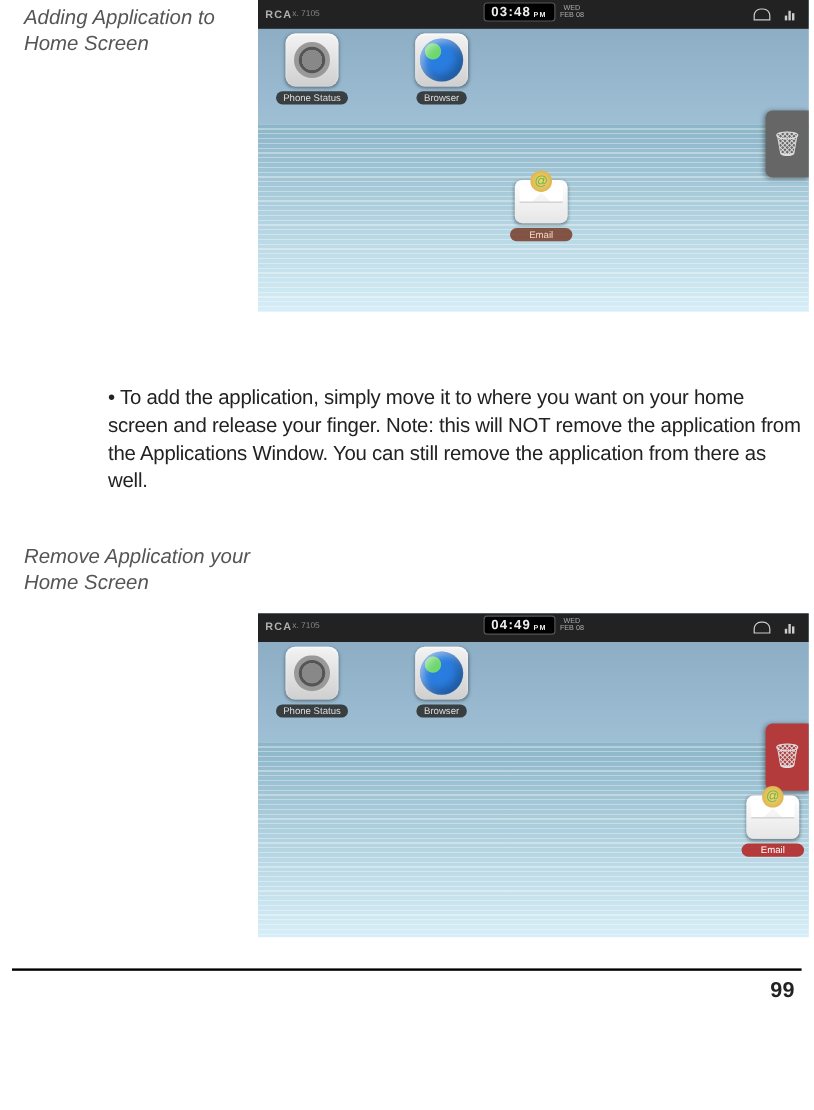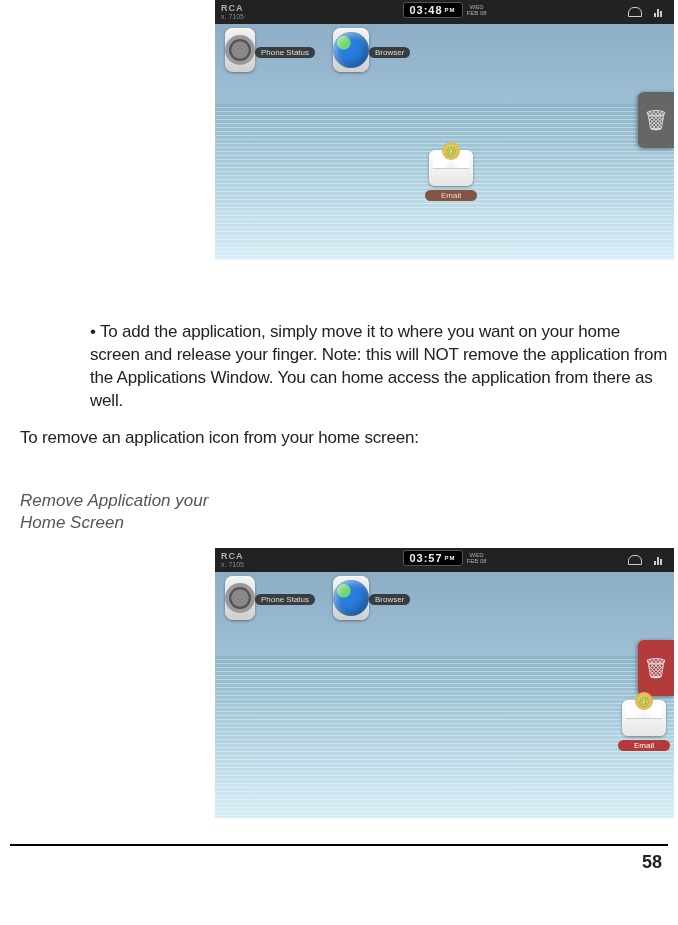--- a/index.html
+++ b/index.html
@@ -66,29 +66,29 @@
     background: #222;
     color: #eee;
     display: flex;
     align-items: center;
     font-size: 9px;
     padding: 0 6px;
     box-sizing: border-box;
   }
   .sb-brand { color:#b0b0b0; font-weight:bold; letter-spacing:1px; line-height:1; }
   .sb-sub { color:#888; font-size:7px; display:block; }
-  .sb-left { display:flex; flex-direction:column; line-height:1; }
+  .sb-left { display:flex; line-height:1; }
   .sb-clock-wrap {
     position:absolute; left:50%; top:2px; transform:translateX(-50%);
     display:flex; align-items:center; gap:4px;
   }
   .sb-clock {
     background:#000; border:1px solid #555; border-radius:3px;
     padding:1px 6px; font-size:11px; font-weight:bold; letter-spacing:1px;
-    display:flex; align-items:center; gap:2px;
+    display:flex; align-items:flex-end; gap:2px;
   }
   .sb-clock .ampm { font-size:6px; }
   .sb-date {
     color:#aaa; font-size:6px; line-height:1; text-align:center;
   }
   .sb-right {
     margin-left:auto;
     display:flex; align-items:center; gap:12px;
     color:#ccc;
     padding-right:6px;
@@ -103,21 +103,21 @@
   .sb-icon-eq span:nth-child(1){height:4px;}
   .sb-icon-eq span:nth-child(2){height:8px;}
   .sb-icon-eq span:nth-child(3){height:6px;}
 
   .approw {
     position:absolute;
     top:28px; left:10px;
     display:flex; gap:38px;
   }
   .appicon {
-    display:flex; flex-direction:row; align-items:center;
+    display:flex; flex-direction:column; align-items:center;
     width:70px;
   }
   .appicon .icon {
     width:44px; height:44px; border-radius:8px;
     background:linear-gradient(to bottom,#f3f3f3,#cfcfcf);
     box-shadow: inset 0 1px 2px rgba(255,255,255,0.8), 0 1px 3px rgba(0,0,0,0.4);
     display:flex; align-items:center; justify-content:center;
     font-size:24px;
   }
   .appicon .label {
@@ -226,20 +226,21 @@
   .drag-email.pos2 {
     right:4px; top:152px;
   }
 </style>
 </head>
 <body>
 
 <div class="page">
 
   <div class="top-block">
+    <div class="caption caption1">Adding Application to Home Screen</div>
 
     <div class="screenshot big">
       <div class="ocean"></div>
 
       <div class="statusbar">
         <div class="sb-left">
           <span class="sb-brand">RCA</span>
           <span class="sb-sub">x. 7105</span>
         </div>
         <div class="sb-clock-wrap">
@@ -284,37 +285,36 @@
       <div class="drag-email" style="left:210px; top:150px;">
         <div class="env">
           <div class="at">@</div>
         </div>
         <div class="label">Email</div>
       </div>
     </div>
   </div>
 
   <div class="body-text">
-    <p class="bullet">• To add the application, simply move it to where you want on your home screen and release your finger. Note: this will NOT remove the application from the Applications Window. You can home access the application from there as well.</p>
-    <p class="para">To remove an application icon from your home screen:</p>
+    <p class="bullet">• To add the application, simply move it to where you want on your home screen and release your finger. Note: this will NOT remove the application from the Applications Window. You can still remove the application from there as well.</p>
   </div>
 
   <div class="caption2-block">Remove Application your Home Screen</div>
 
   <div class="screenshot big2">
     <div class="ocean"></div>
 
     <div class="statusbar">
       <div class="sb-left">
         <span class="sb-brand">RCA</span>
         <span class="sb-sub">x. 7105</span>
       </div>
       <div class="sb-clock-wrap">
         <div class="sb-clock">
-          <span>03:57</span>
+          <span>04:49</span>
           <span class="ampm">PM</span>
         </div>
         <div class="sb-date">
           <div>WED</div>
           <div>FEB 08</div>
         </div>
       </div>
       <div class="sb-right">
         <div class="sb-icon-hp"></div>
         <div class="sb-icon-eq">
@@ -346,16 +346,16 @@
 
     <div class="drag-email red pos2">
       <div class="env">
         <div class="at">@</div>
       </div>
       <div class="label">Email</div>
     </div>
   </div>
 
   <div class="footer">
-    <span class="pn">58</span>
+    <span class="pn">99</span>
   </div>
 
 </div>
 
 </body></html>

